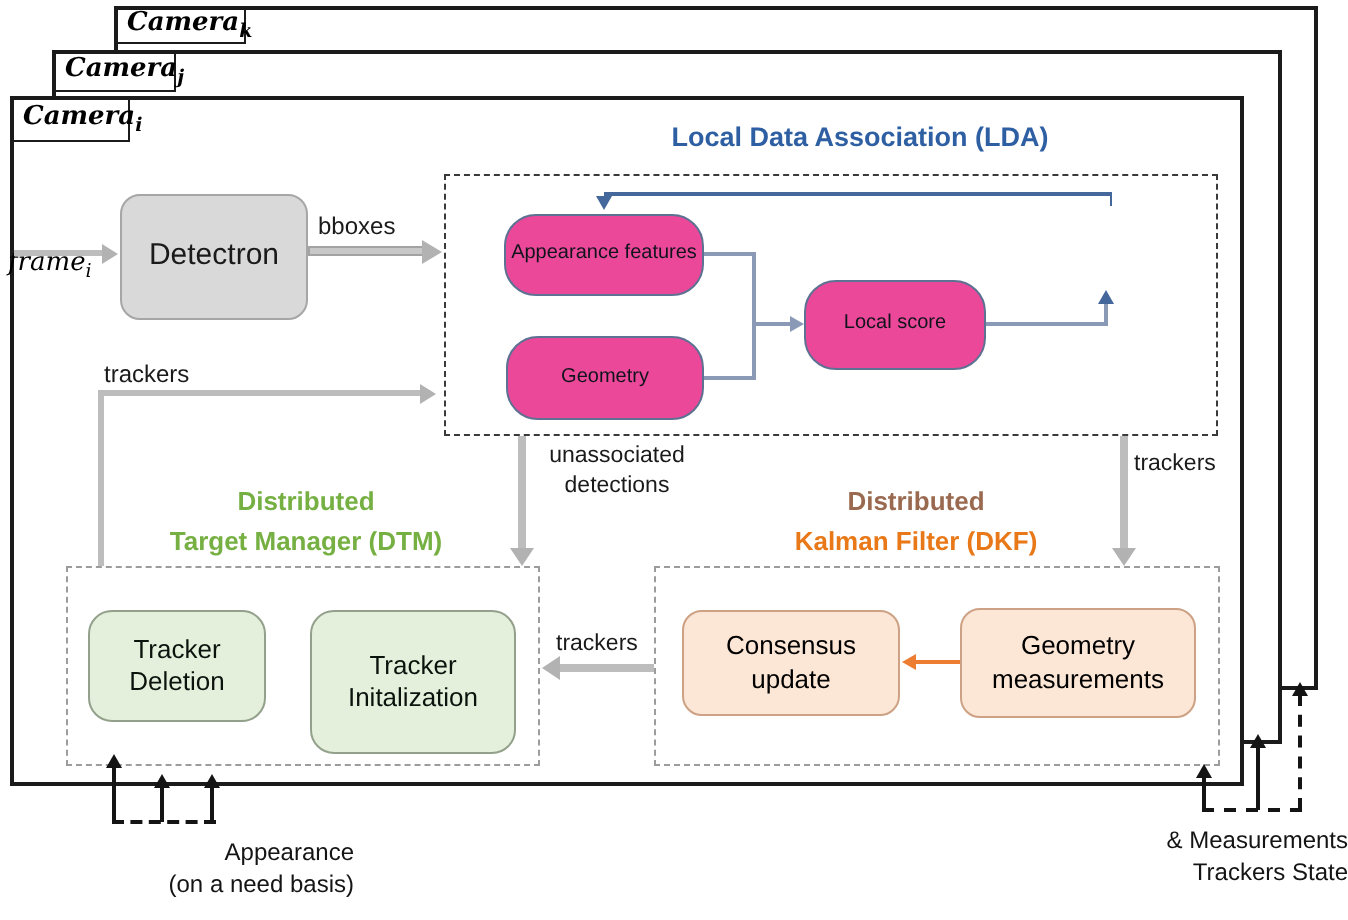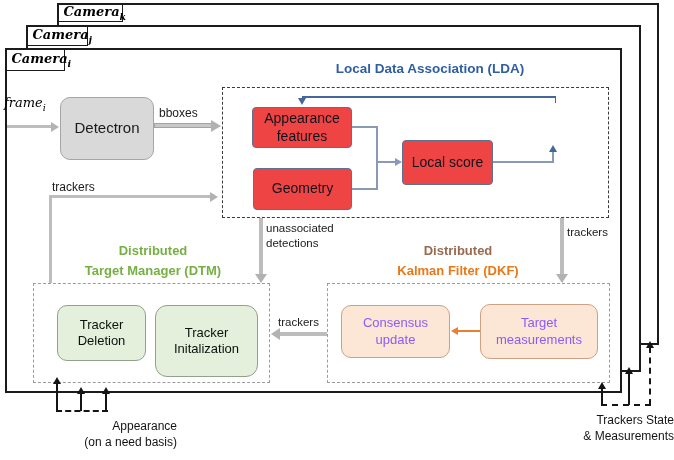--- a/index.html
+++ b/index.html
@@ -10,27 +10,27 @@
   .tab{position:absolute;border-right:1.5px solid #1b1b1b;border-bottom:1.5px solid #1b1b1b;
        box-sizing:border-box;display:flex;align-items:center;padding-left:5px;background:#fff;}
   .camlbl{font-family:"DejaVu Serif", serif;font-style:italic;font-weight:bold;font-size:13px;color:#000;white-space:nowrap;}
   .camlbl sub{font-size:9.5px;}
   .mathlbl{font-family:"DejaVu Serif", serif;font-style:italic;font-size:13px;color:#000;white-space:nowrap;}
   .mathlbl sub{font-size:9.5px;}
   .dashed-black{position:absolute;border:1.5px dashed #3a3a3a;box-sizing:border-box;background:transparent;}
   .dashed-gray{position:absolute;border:1.5px dashed #9c9c9c;box-sizing:border-box;background:transparent;}
   .node{position:absolute;display:flex;align-items:center;justify-content:center;
         text-align:center;box-sizing:border-box;line-height:1.25;}
-  .blue-node{background:#ef4444;border:1.5px solid #5d7193;border-radius:4px;font-size:14px;color:#10131c;}
+  .blue-node{background:#ec4899;border:1.5px solid #5d7193;border-radius:16px;font-size:10px;color:#10131c;}
   .green-node{background:#e4efdc;border:1.5px solid #93a08b;border-radius:12px;font-size:13px;color:#0c120c;}
-  .orange-node{background:#fce6d5;border:1.5px solid #cda184;border-radius:10px;font-size:13px;color:#8b5cf6;}
+  .orange-node{background:#fce6d5;border:1.5px solid #cda184;border-radius:10px;font-size:13px;color:#000000;}
   .det-node{background:#d9d9d9;border:1.5px solid #a6a6a6;border-radius:10px;font-size:15px;color:#1a1a1a;}
   .sec-title{position:absolute;text-align:center;font-weight:bold;}
   .lbl{position:absolute;font-size:11.5px;line-height:1.3;color:#1a1a1a;white-space:nowrap;}
-  .lbl-wrap{position:absolute;font-size:11.5px;line-height:1.3;color:#1a1a1a;}
+  .lbl-wrap{position:absolute;font-size:11.5px;line-height:1.3;color:#1a1a1a;text-align:center;}
   .gline{position:absolute;background:#c8c8c8;border:1px solid #a3a3a3;box-sizing:border-box;}
   .gline-thin{position:absolute;background:#bdbdbd;}
   .bline{position:absolute;background:#8a99b5;}
   .nline{position:absolute;background:#44679c;}
   .oline{position:absolute;background:#ed7d31;}
   .kline{position:absolute;background:#141414;}
   .kdash-h{position:absolute;border-top:2px dashed #141414;height:0;}
   .kdash-v{position:absolute;border-left:2px dashed #141414;width:0;}
   .ah{position:absolute;width:0;height:0;}
   .ah-right-big{border-top:6px solid transparent;border-bottom:6px solid transparent;border-left:10px solid #b2b2b2;}
@@ -56,21 +56,21 @@
   <div class="tab" style="left:58.5px;top:4.5px;width:64px;height:17px;">
     <span class="camlbl"><span>Camera</span><sub>k</sub></span>
   </div>
   <div class="tab" style="left:27.5px;top:26.5px;width:60px;height:19px;">
     <span class="camlbl"><span>Camera</span><sub>j</sub></span>
   </div>
   <div class="tab" style="left:6.5px;top:49.5px;width:58px;height:21px;">
     <span class="camlbl"><span>Camera</span><sub>i</sub></span>
   </div>
 
-  <div class="abs mathlbl" style="left:4px;top:95px;"><span>frame</span><sub>i</sub></div>
+  <div class="abs mathlbl" style="left:4px;top:124px;"><span>frame</span><sub>i</sub></div>
   <div class="gline-thin" style="left:7px;top:125px;width:44px;height:3px;"></div>
   <div class="ah ah-right-med" style="left:51px;top:121.5px;"></div>
 
   <div class="node det-node" style="left:60px;top:97px;width:94px;height:63px;">
     <span>Detectron</span>
   </div>
 
   <div class="lbl" style="left:159px;top:106px;font-size:12px;">bboxes</div>
   <div class="gline" style="left:154px;top:123px;width:58px;height:5px;"></div>
   <div class="ah ah-right-big" style="left:211px;top:119.5px;"></div>
@@ -111,37 +111,37 @@
   <div class="lbl" style="left:52px;top:180px;font-size:12px;">trackers</div>
   <div class="gline-thin" style="left:49px;top:195px;width:162px;height:3px;"></div>
   <div class="gline-thin" style="left:49px;top:195px;width:3px;height:88px;"></div>
   <div class="ah ah-right-med" style="left:210px;top:191.5px;"></div>
 
   <div class="sec-title" style="left:43px;top:241px;width:220px;font-size:13px;color:#76b043;line-height:1.55;">
     <div>Distributed</div>
     <div>Target Manager (DTM)</div>
   </div>
   <div class="dashed-gray" style="left:33px;top:283px;width:237px;height:100px;"></div>
-  <div class="node green-node" style="left:57px;top:305px;width:89px;height:56px;border-radius:10px;">
+  <div class="node green-node" style="left:44px;top:305px;width:89px;height:56px;">
     <span>Tracker Deletion</span>
   </div>
   <div class="node green-node" style="left:155px;top:305px;width:103px;height:72px;justify-content:flex-end;">
     <span>Tracker Initalization</span>
   </div>
 
   <div class="sec-title" style="left:358px;top:241px;width:200px;font-size:13px;line-height:1.55;">
     <div style="color:#9a6a50;">Distributed</div>
     <div style="color:#e87818;">Kalman Filter (DKF)</div>
   </div>
   <div class="dashed-gray" style="left:327px;top:283px;width:283px;height:100px;"></div>
   <div class="node orange-node" style="left:341px;top:305px;width:109px;height:53px;">
     <span>Consensus update</span>
   </div>
   <div class="node orange-node" style="left:480px;top:304px;width:118px;height:55px;">
-    <span>Target measurements</span>
+    <span>Geometry measurements</span>
   </div>
   <div class="oline" style="left:458px;top:330px;width:22px;height:1.8px;"></div>
   <div class="ah ah-left-orange" style="left:451px;top:327px;"></div>
 
   <div class="lbl" style="left:278px;top:315px;">trackers</div>
   <div class="gline-thin" style="left:280px;top:332px;width:47px;height:4px;"></div>
   <div class="ah ah-left-big" style="left:271px;top:328px;"></div>
 
   <div class="kdash-h" style="left:56px;top:410px;width:52px;"></div>
   <div class="kline" style="left:56px;top:383px;width:2px;height:28px;"></div>
@@ -156,17 +156,17 @@
   </div>
 
   <div class="kdash-h" style="left:601px;top:404px;width:50px;"></div>
   <div class="kline" style="left:601px;top:388px;width:2px;height:17px;"></div>
   <div class="ah ah-up-black" style="left:598px;top:382px;"></div>
   <div class="kline" style="left:628px;top:373px;width:2px;height:32px;"></div>
   <div class="ah ah-up-black" style="left:625px;top:367px;"></div>
   <div class="kdash-v" style="left:649px;top:347px;height:58px;"></div>
   <div class="ah ah-up-black" style="left:646px;top:341px;"></div>
   <div class="note" style="left:556px;top:412px;width:118px;">
+    <div>&amp; Measurements</div>
     <div>Trackers State</div>
-    <div>&amp; Measurements</div>
   </div>
 
 </div>
 
 </body></html>

